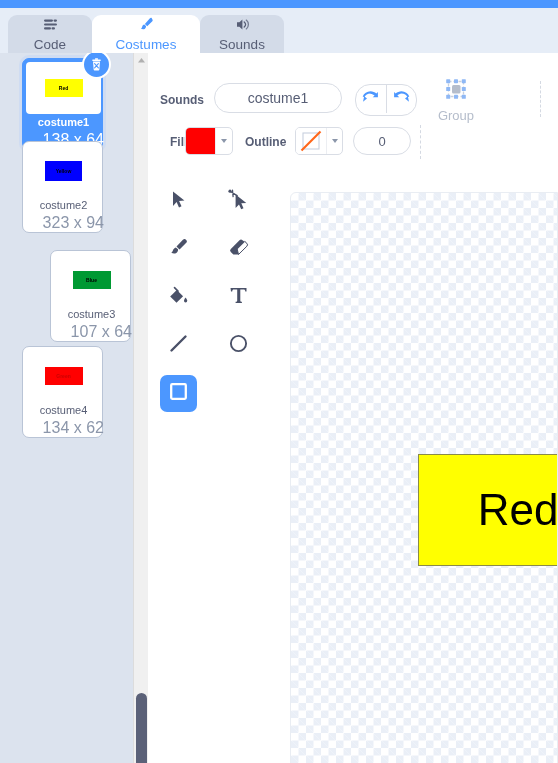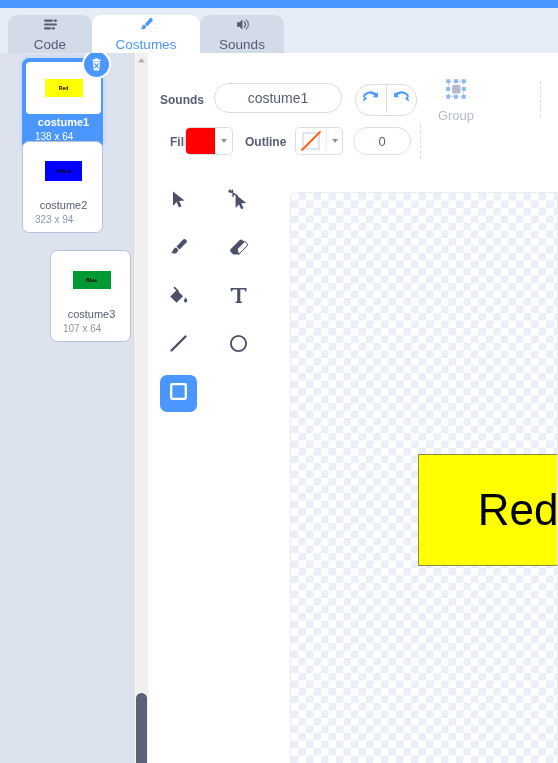--- a/index.html
+++ b/index.html
@@ -55,22 +55,22 @@
     display:flex;align-items:center;justify-content:center;
     font-size:5px;font-weight:bold;line-height:1;
   }
   .thumb-name{
     position:absolute;left:0;top:57px;width:81px;text-align:center;
     font-size:11px;color:#575e75;
     overflow:hidden;white-space:nowrap;text-overflow:ellipsis;
   }
   .thumb.selected .thumb-name{color:#ffffff;font-weight:bold;}
   .thumb-size{
-    position:absolute;left:0;top:72px;width:81px;text-align:left;
-    font-size:10px;color:#8b96aa;padding-left:12px;
+    position:absolute;left:0;top:72px;width:81px;text-align:right;
+    font-size:16px;color:#8b96aa;
   }
   .thumb.selected .thumb-size{color:#ffffff;}
 
   .del-badge{
     position:absolute;right:-9px;top:-9px;width:25px;height:25px;border-radius:50%;
     background:#4c97ff;border:2px solid #ffffff;
     display:flex;align-items:center;justify-content:center;cursor:pointer;
   }
 
   
@@ -225,20 +225,28 @@
           <div class="thumb-name">costume2</div>
           <div class="thumb-size">323 x 94</div>
         </div>
         <div class="thumb" style="top: 197px; margin-left: 28px;">
           <div class="thumb-num">3</div>
           <div class="thumb-canvas">
             <div class="mini-rect" style="background: rgb(0, 153, 51); color: rgb(0, 0, 0); width: 38px; height: 18px;">Blue</div>
           </div>
           <div class="thumb-name">costume3</div>
           <div class="thumb-size">107 x 64</div>
+        </div>
+        <div class="thumb" style="top: 293px;">
+          <div class="thumb-num">4</div>
+          <div class="thumb-canvas">
+            <div class="mini-rect" style="background: rgb(255, 0, 0); color: rgb(204, 0, 0); width: 38px; height: 18px;">Green</div>
+          </div>
+          <div class="thumb-name">costume4</div>
+          <div class="thumb-size">134 x 62</div>
         </div>
       </div>
   </div>
 
   <div class="vscroll">
     <div class="vscroll-arrow">
       <svg width="9" height="7" viewBox="0 0 9 7">
           <path d="M4.5 1 8 5.6H1z" fill="#b0b0b0"></path>
         </svg>
     </div>

